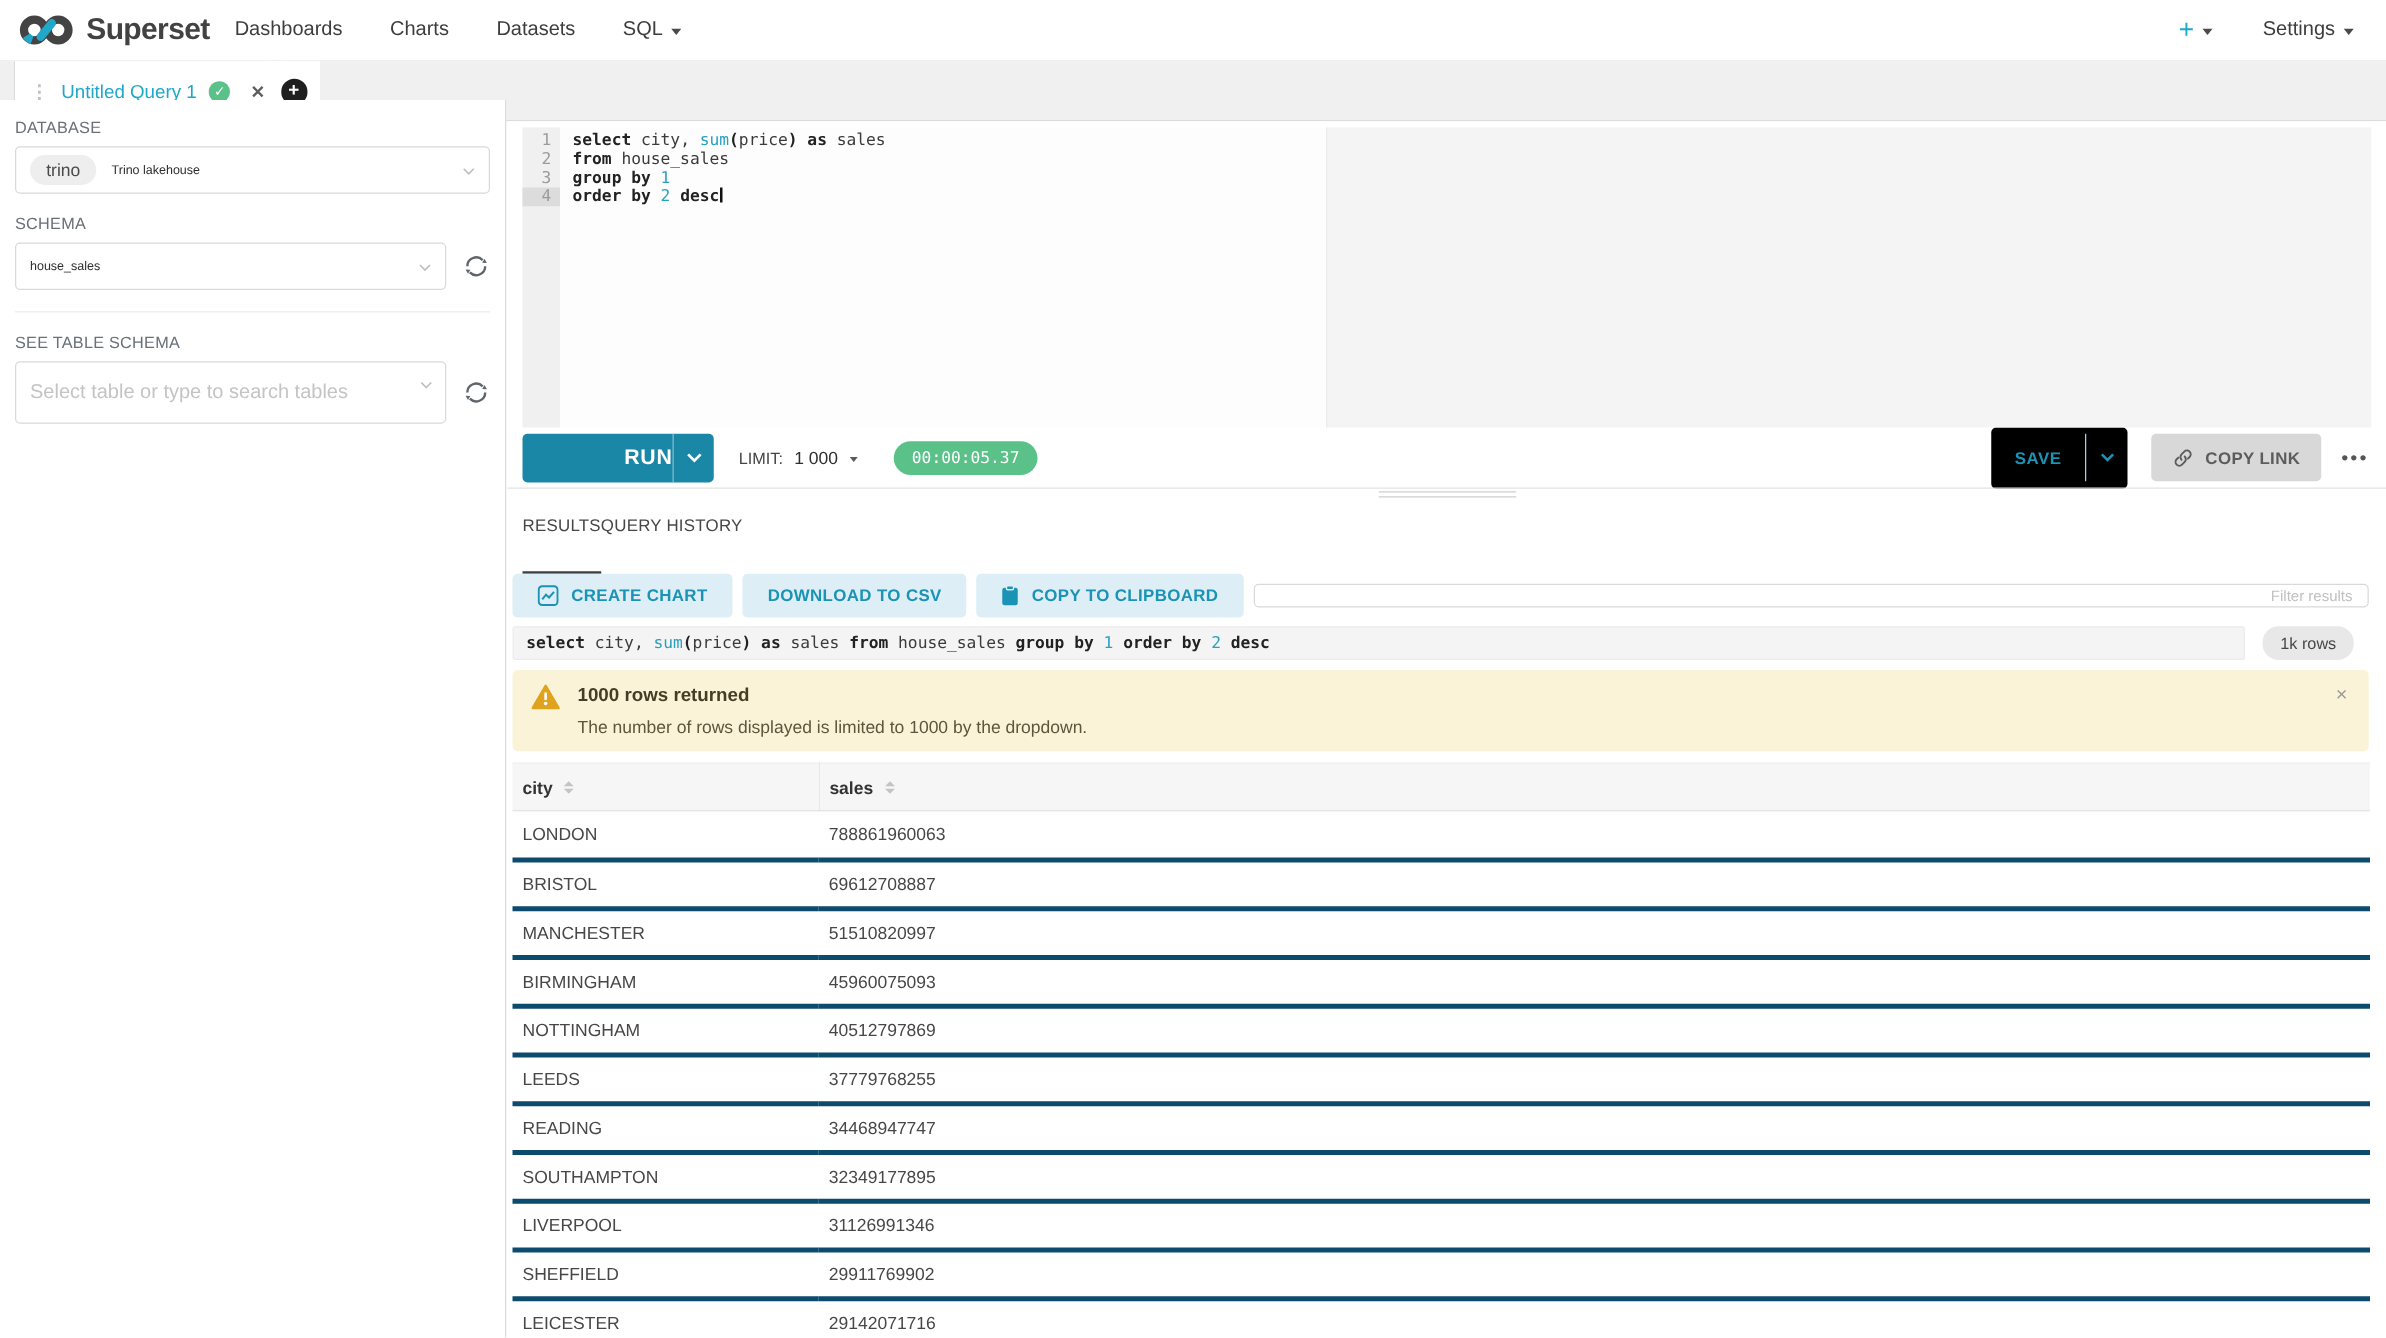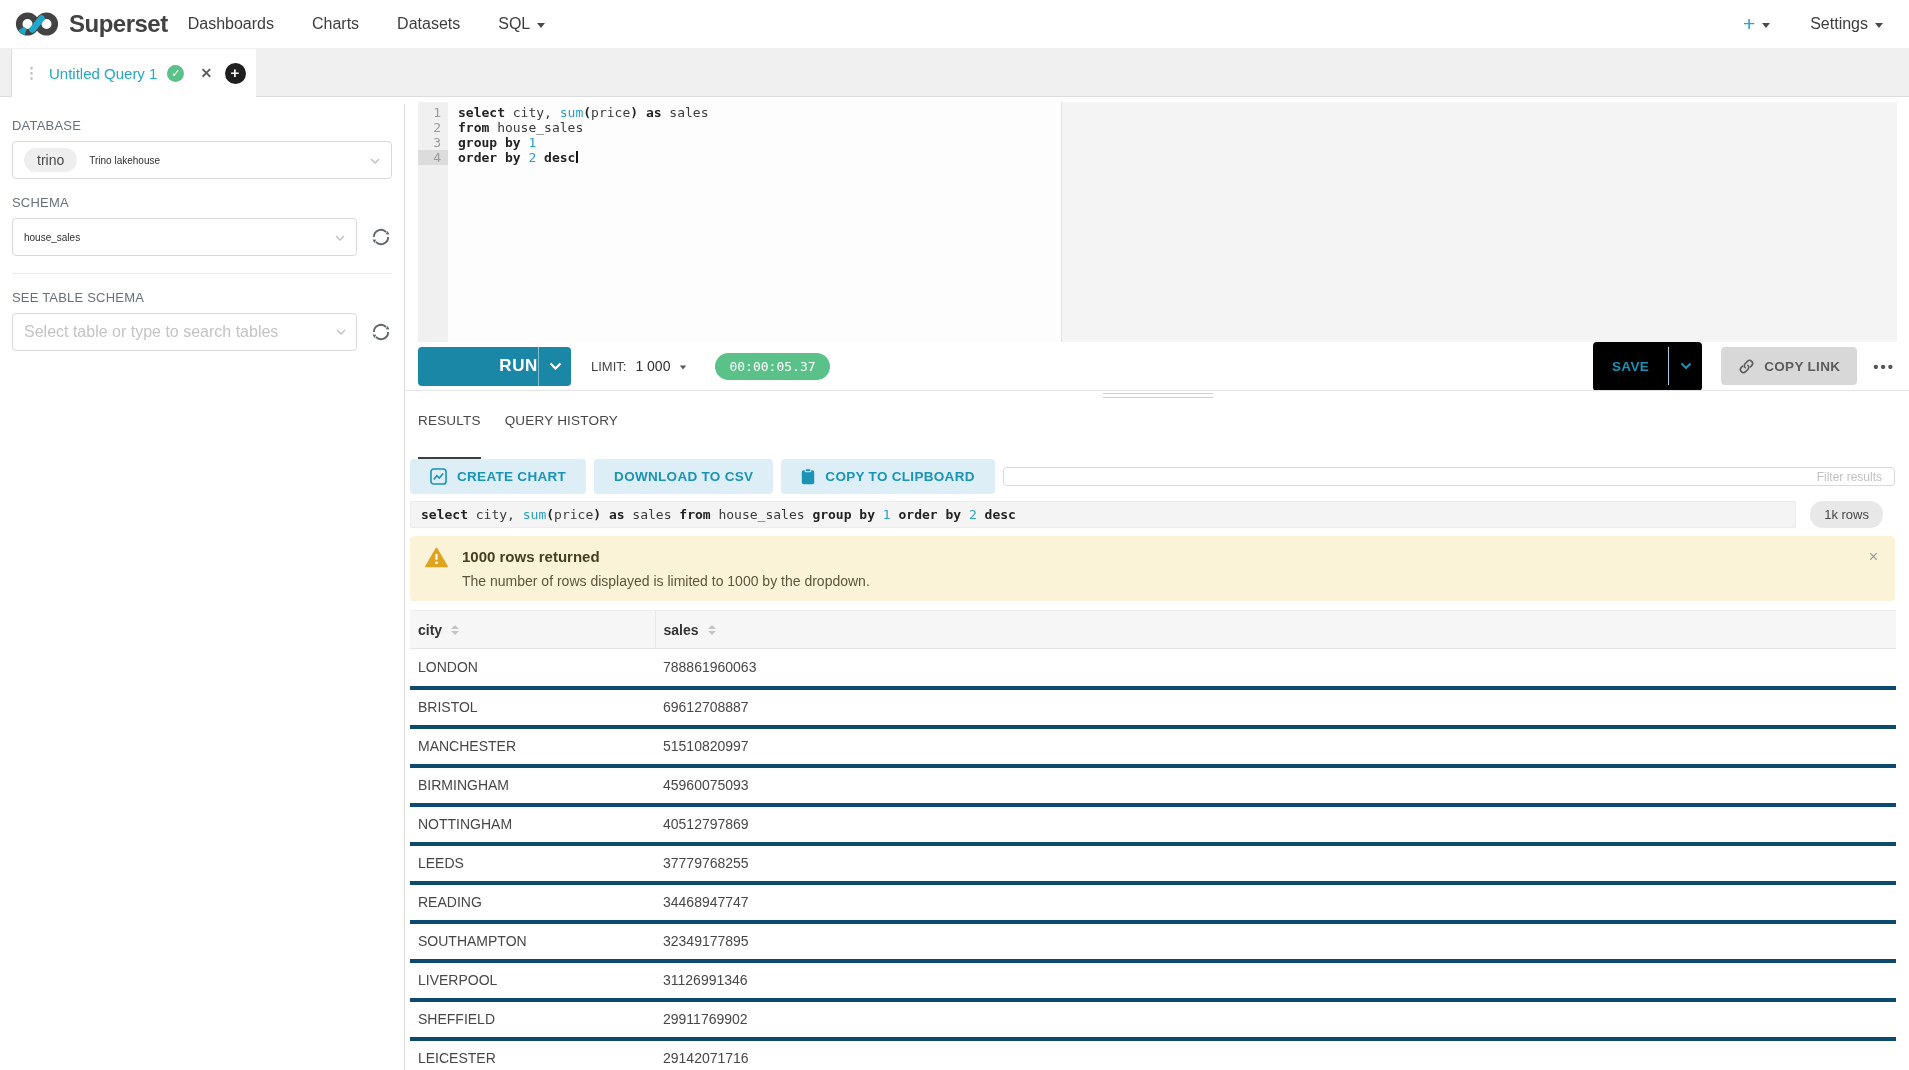--- a/index.html
+++ b/index.html
@@ -28,30 +28,30 @@
   .tab-label{color:#20a7c9;font-size:15px;}
   .check-circle{width:17px;height:17px;border-radius:50%;background:#5ac189;color:#fff;
     font-size:11px;display:flex;align-items:center;justify-content:center;}
   .tab-close{color:#5d5d5d;font-size:14px;font-weight:bold;margin-left:6px;cursor:pointer;}
   .newtab{position:absolute;left:214px;top:0;height:48px;width:42px;background:#fff;
     display:flex;align-items:center;justify-content:center;cursor:pointer;}
   .plus-circle{width:21px;height:21px;border-radius:50%;background:#1f1f1f;color:#fff;
     font-size:15px;font-weight:bold;display:flex;align-items:center;justify-content:center;line-height:0;}
 
   
-  .sidebar{position:absolute;left:0;top:104px;width:405px;bottom:0;background:#fff;
+  .sidebar{position:absolute;left:0;top:80px;width:405px;bottom:0;background:#fff;
     border-right:1px solid #dcdcdc;padding:14px 12px 0 12px;}
   .side-label{font-size:13px;color:#68707a;margin-bottom:8px;letter-spacing:.2px;}
   .select-row{display:flex;align-items:center;gap:13px;}
   .select{flex:1;height:38px;border:1px solid #d9d9d9;border-radius:4px;background:#fff;
     display:flex;align-items:center;padding:0 30px 0 11px;position:relative;cursor:pointer;}
   .select .chev{position:absolute;right:10px;top:13px;}
   .pill{background:#eeeeee;border-radius:12px;padding:4px 13px;font-size:14px;color:#4a4a4a;margin-right:12px;}
   .sel-text{font-size:10px;color:#2e2e2e;}
-  .placeholder-input{flex:1;height:38px;border:1px solid #d9d9d9;border-radius:4px;
+  .placeholder-input{flex:1;height:50px;border:1px solid #d9d9d9;border-radius:4px;
     padding:0 30px 0 11px;font-size:16px;color:#444;font-family:"Liberation Sans",sans-serif;outline:none;}
   .placeholder-input::placeholder{color:#c4c4c4;}
   .side-divider{height:1px;background:#ececec;margin:17px 0 16px 0;}
   .mt16{margin-top:16px;}
   .sel-wrap{position:relative;flex:1;display:flex;}
   .sel-wrap .chev{position:absolute;right:10px;top:13px;}
 
   
   .pane{position:absolute;left:406px;top:97px;right:0;bottom:0;background:#fff;}
 
@@ -96,21 +96,21 @@
     letter-spacing:.3px;cursor:pointer;}
   .more-dots{margin-left:16px;color:#555;font-size:15px;font-weight:bold;letter-spacing:2px;cursor:pointer;}
 
   
   .pane-divider{position:absolute;left:0;right:0;top:293px;height:1px;background:#e4e4e4;}
   .drag-handle{position:absolute;top:296px;left:calc(50% - 55px);width:110px;cursor:row-resize;}
   .drag-handle div{height:1px;background:#cfcfcf;margin-bottom:3px;}
 
   
   .south{position:absolute;left:0;right:0;top:294px;bottom:0;overflow:hidden;}
-  .south-tabs{height:68px;padding:22px 0 0 12px;display:flex;gap:24px;}
+  .south-tabs{height:68px;padding:22px 0 0 12px;display:flex;}
   .stab{font-size:13.5px;color:#474747;padding-bottom:9px;cursor:pointer;letter-spacing:.2px;}
   .stab.active{border-bottom:2px solid #3c4043;}
   .actions-row{display:flex;align-items:center;gap:8px;margin:0 14px 0 4px;height:35px;}
   .action-btn{height:35px;border-radius:4px;background:#ddeef6;color:#1a93b4;display:flex;
     align-items:center;gap:10px;padding:0 20px;font-size:13.5px;font-weight:bold;
     letter-spacing:.3px;cursor:pointer;}
   .filter-input{flex:1;height:19px;border:1px solid #d9d9d9;border-radius:4px;padding:0 12px;
     font-size:12px;color:#444;outline:none;font-family:"Liberation Sans",sans-serif;text-align:right;}
   .filter-input::placeholder{color:#c0c0c0;}
   .preview-row{display:flex;align-items:center;margin:7px 14px 0 4px;gap:14px;}

